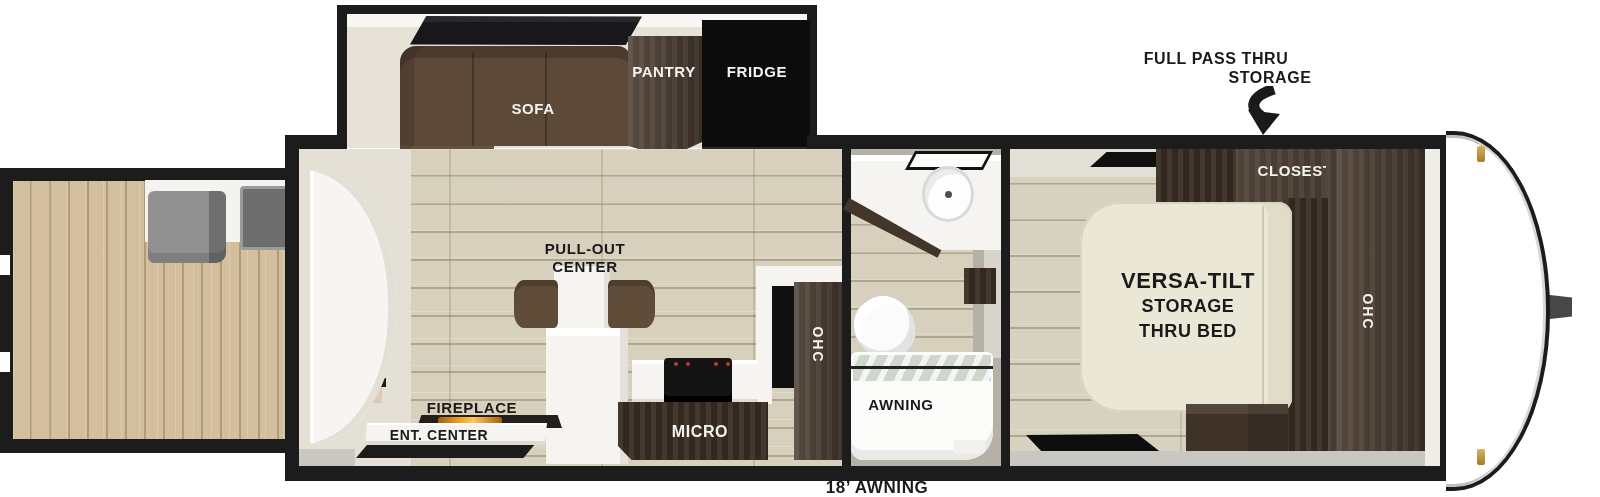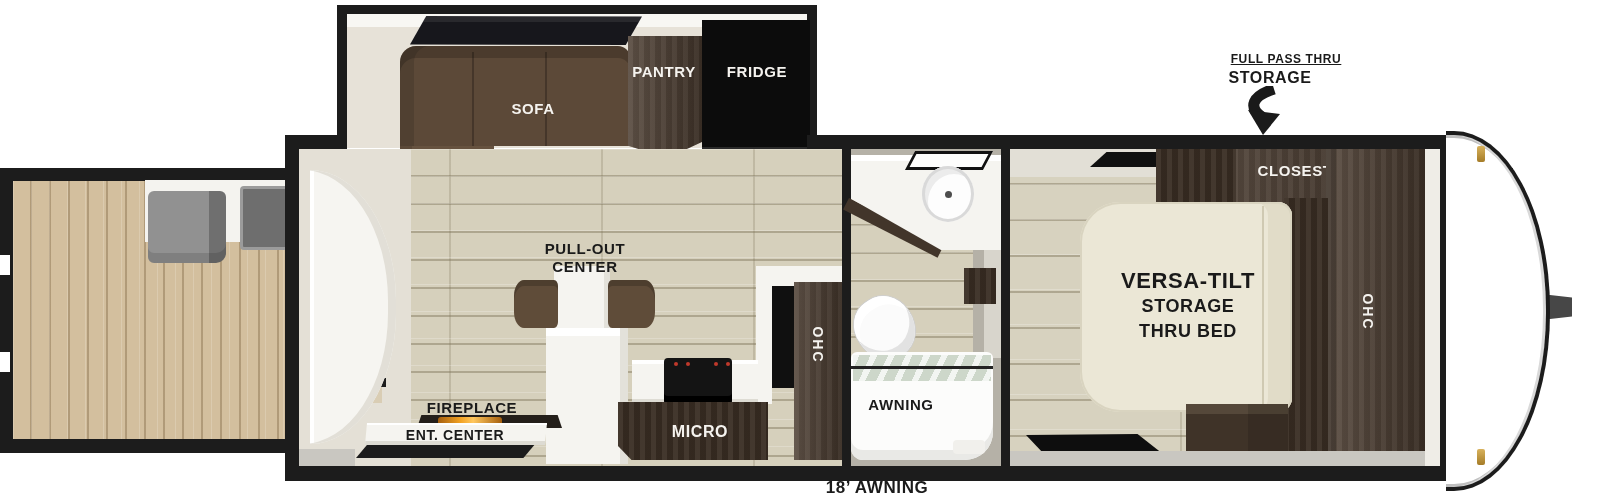--- a/index.html
+++ b/index.html
@@ -90,21 +90,21 @@
   <div class="abs" style="left:514px;top:280px;width:44px;height:48px;background:#5f4c39;border-radius:10px 4px 4px 10px / 16px 6px 6px 16px;box-shadow:inset 0 6px 0 rgba(0,0,0,.18);"></div>
   <div class="abs" style="left:608px;top:280px;width:47px;height:48px;background:#5f4c39;border-radius:4px 10px 10px 4px / 6px 16px 16px 6px;box-shadow:inset 0 6px 0 rgba(0,0,0,.18);"></div>
   <span class="lbl blk" style="left:585px;top:248px;font-size:15px;">PULL-OUT</span>
   <span class="lbl blk" style="left:585px;top:266px;font-size:15px;">CENTER</span>
 
   <div class="abs" style="left:417px;top:415px;width:145px;height:13px;background:#241f1a;clip-path:polygon(3% 0,97% 0,100% 100%,0 100%);"></div>
   <div class="abs" style="left:438px;top:417px;width:64px;height:9px;background:linear-gradient(90deg,#a55f0e,#f2a223 35%,#ffc75e 55%,#a55f0e);border-radius:3px;"></div>
   <span class="lbl blk" style="left:472px;top:407px;font-size:15px;">FIREPLACE</span>
   <div class="abs" style="left:356px;top:443px;width:180px;height:15px;background:#1c1c1c;clip-path:polygon(7% 0,100% 0,93% 100%,0 100%);"></div>
   <div class="abs white-fx" style="left:366px;top:423px;width:180px;height:22px;transform:skewX(-5deg);box-shadow:inset 0 2px 0 #fff, inset 0 -4px 0 #dddbd3;"></div>
-  <span class="lbl blk" style="left:455px;top:435px;font-size:14px;">ENT. CENTER</span>
+  <span class="lbl blk" style="left:439px;top:435px;font-size:14px;">ENT. CENTER</span>
 
   <div class="abs white-fx" style="left:756px;top:266px;width:86px;height:20px;"></div>
   <div class="abs white-fx" style="left:756px;top:266px;width:16px;height:138px;"></div>
   <div class="abs" style="left:772px;top:286px;width:22px;height:102px;background:#101010;"></div>
   <div class="abs white-fx" style="left:632px;top:360px;width:126px;height:44px;box-shadow:inset 0 4px 0 #fff, inset 0 -5px 0 #dedcd4;"></div>
   <div class="abs" style="left:664px;top:358px;width:68px;height:46px;background:#141414;border-radius:4px;box-shadow:inset 0 -8px 0 #000;"></div>
   <div class="abs" style="left:674px;top:362px;width:4px;height:4px;background:#c0392b;border-radius:50%;box-shadow:12px 0 0 #c0392b, 40px 0 0 #c0392b, 52px 0 0 #c0392b;"></div>
   <div class="abs walnut-dk" style="left:618px;top:402px;width:150px;height:58px;clip-path:polygon(0 0,100% 0,100% 100%,9% 100%,0 76%);"></div>
   <span class="lbl wht" style="left:700px;top:432px;font-size:16px;">MICRO</span>
   <div class="abs walnut" style="left:794px;top:282px;width:48px;height:178px;"></div>
@@ -149,21 +149,21 @@
   <div class="abs" style="left:1186px;top:404px;width:102px;height:52px;background:linear-gradient(180deg,#55483a 0 10px,#3f3328 10px);box-shadow:inset -40px 0 0 rgba(0,0,0,.12);"></div>
   <div class="abs" style="left:1026px;top:434px;width:136px;height:24px;background:#0e0e0e;clip-path:polygon(0 4%,82% 0,100% 80%,16% 100%);"></div>
   <div class="abs" style="left:1010px;top:451px;width:430px;height:15px;background:#c9c7c1;"></div>
   <div class="abs" style="left:1425px;top:149px;width:15px;height:317px;background:#efede7;"></div>
 
   <div class="abs" style="left:1520px;top:292px;width:52px;height:30px;background:#474747;clip-path:polygon(0 32%,28% 4%,100% 18%,100% 82%,28% 96%,0 68%);"></div>
   <div class="abs" style="left:1446px;top:131px;width:100px;height:352px;background:#ffffff;border:4px solid #1c1c1c;border-left:none;border-radius:0 96px 96px 0 / 0 178px 178px 0;box-shadow:inset -3px 0 0 #d9d9d9, inset 0 3px 0 #bfbfbf, inset 0 -3px 0 #bfbfbf;"></div>
   <div class="abs" style="left:1477px;top:146px;width:8px;height:16px;background:linear-gradient(180deg,#d8b25c,#a57c28);border-radius:2px;"></div>
   <div class="abs" style="left:1477px;top:449px;width:8px;height:16px;background:linear-gradient(180deg,#d8b25c,#a57c28);border-radius:2px;"></div>
 
-  <span class="lbl blk" style="left:1286px;top:59px;font-size:12px;text-decoration:underline;">FULL PASS THRU</span>
+  <span class="lbl blk" style="left:1216px;top:59px;font-size:16px;">FULL PASS THRU</span>
   <span class="lbl blk" style="left:1270px;top:78px;font-size:16px;">STORAGE</span>
   <svg class="abs" style="left:1238px;top:86px;" width="58" height="52" viewBox="0 0 58 52">
     <path d="M36,3 C14,10 10,21 24,31" fill="none" stroke="#1a1a1a" stroke-width="11" stroke-linecap="butt"></path>
     <polygon points="10,24 42,28 25,49" fill="#1a1a1a"></polygon>
   </svg>
   <span class="lbl blk" style="left:877px;top:487px;font-size:17px;">18’ AWNING</span>
 
 </div>
 
 </body></html>

